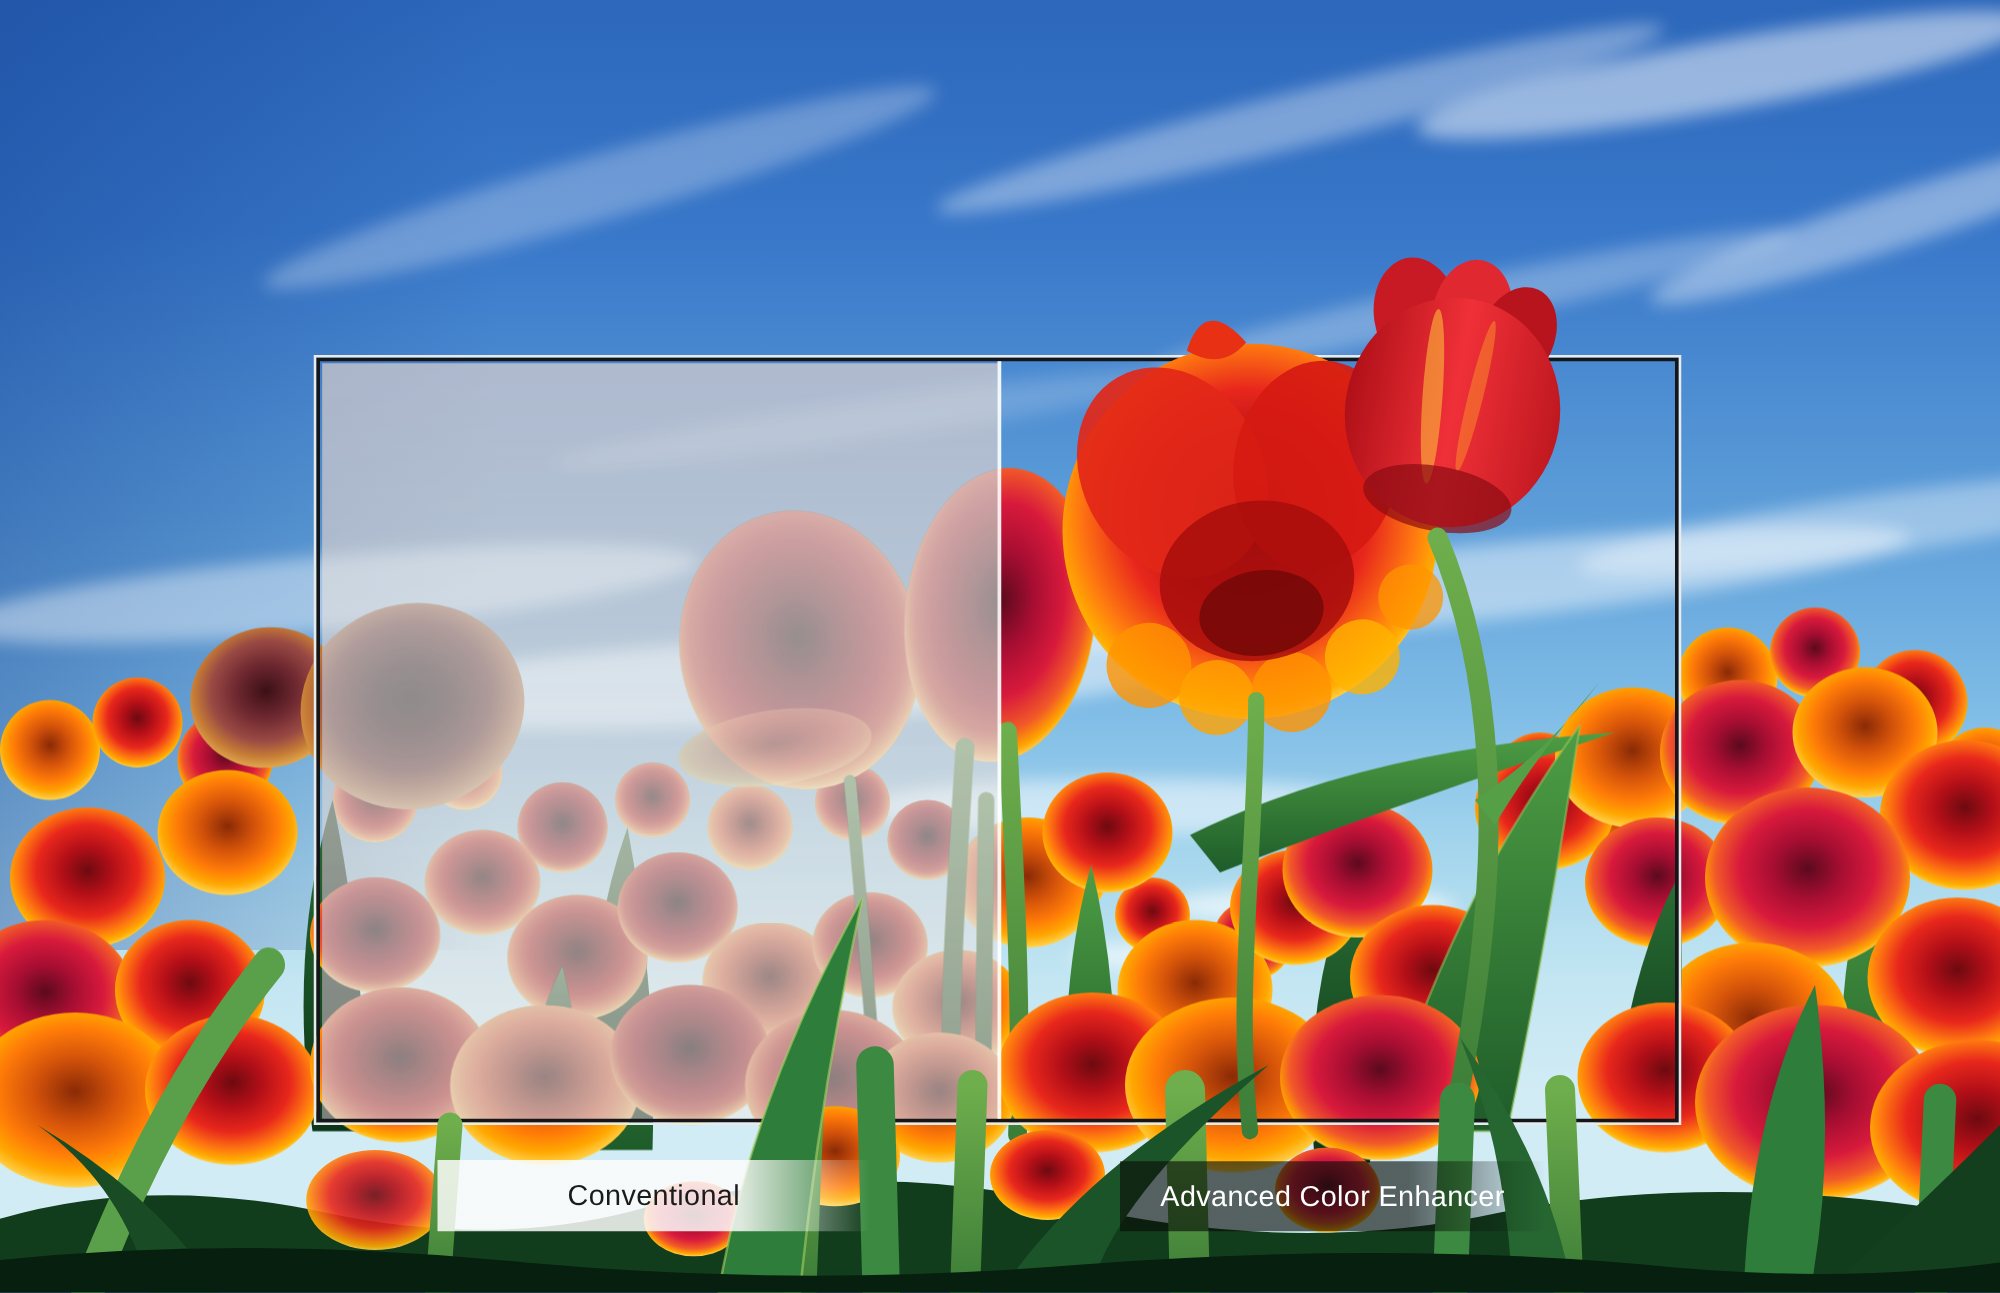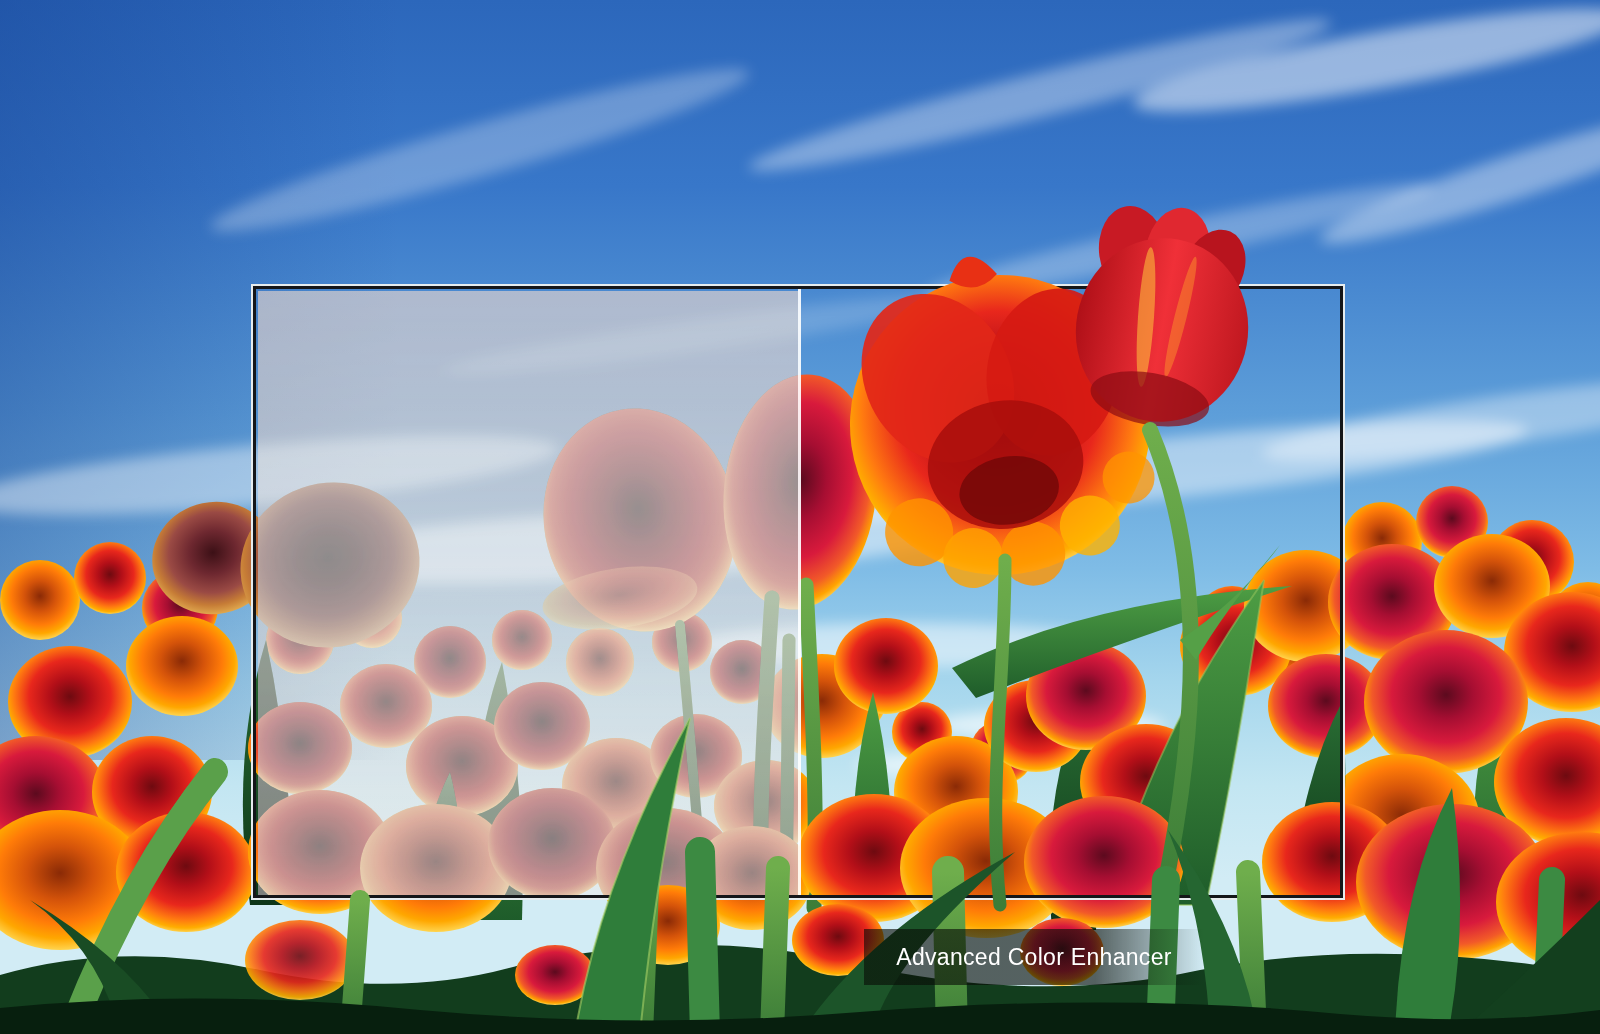--- a/index.html
+++ b/index.html
@@ -11,21 +11,21 @@
         box-sizing:border-box;border:3px solid var(--frame_border,#141619);
         outline:2px solid var(--frame_edge,#e6ecee);z-index:2;}
   .divider{position:absolute;left:798px;top:289px;width:3px;height:606px;
         background:var(--divider,#fff);opacity:.92;z-index:2;}
   .fg{z-index:3;}
   .band{position:absolute;height:57px;line-height:57px;text-align:center;
         font-size:23px;letter-spacing:.3px;z-index:4;white-space:nowrap;}
   .band-light{left:350px;top:928px;width:346px;color:var(--label_light_text,#1b1b1b);
         background:linear-gradient(90deg,var(--label_light_bg,rgba(252,252,250,.85)) 0%,
                    var(--label_light_bg,rgba(252,252,250,.85)) 70%,rgba(252,252,250,0) 100%);}
-  .band-dark{left:864px;top:929px;width:340px;height:56px;line-height:56px;
+  .band-dark{left:896px;top:929px;width:340px;height:56px;line-height:56px;
         color:var(--label_dark_text,#fff);
         background:linear-gradient(90deg,var(--label_dark_bg,rgba(8,12,6,.62)) 0%,
                    var(--label_dark_bg,rgba(8,12,6,.62)) 68%,rgba(8,12,6,0) 100%);}
 </style>
 </head>
 <body>
 
 <div class="stage">
 
   <svg class="layer scene" width="1600" height="1034" viewBox="0 0 1600 1034">
@@ -275,17 +275,20 @@
       <path d="M575,1034 Q600,880 690,718 Q655,880 640,1034 Z" fill="#2f7d3a" stroke="#a7cf66" stroke-width="2" stroke-opacity=".6"></path>
       <path d="M800,1034 Q870,930 1015,852 Q890,960 872,1034 Z" fill="#1c5429"></path>
       <path d="M1210,1034 Q1205,920 1168,830 Q1240,930 1258,1034 Z" fill="#256631"></path>
       <path d="M1395,1034 Q1400,890 1452,788 Q1470,920 1448,1034 Z" fill="#2f7d3a"></path>
       <path d="M120,1034 Q100,950 30,900 Q130,960 175,1034 Z" fill="#194c24"></path>
       <path d="M1600,900 Q1540,960 1470,1024 L1600,1034 Z" fill="#133f1e"></path>
       <path d="M0,1034 L0,1008 Q200,988 420,1010 Q640,1030 860,1012 Q1120,992 1340,1014 Q1480,1026 1600,1010 L1600,1034 Z" fill="#071f0e"></path>
     </g>
   </svg>
 
+  <div class="band band-light">
+    <span>Conventional</span>
+  </div>
   <div class="band band-dark">
     <span>Advanced Color Enhancer</span>
   </div>
 
 </div>
 
 </body></html>

